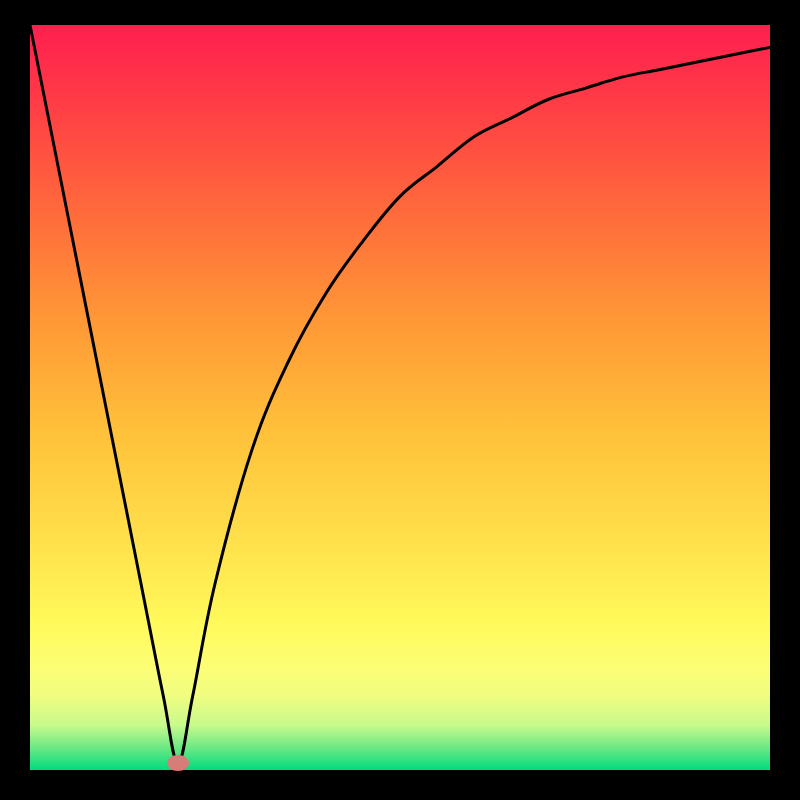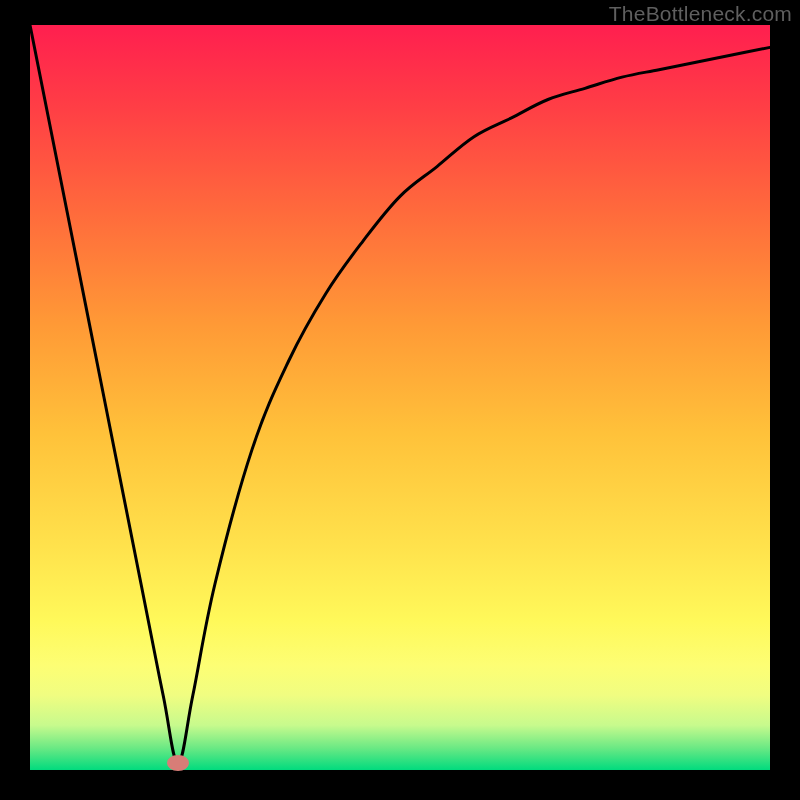--- a/index.html
+++ b/index.html
@@ -70,14 +70,13 @@
 
 <div class="frame">
   <div class="inner"></div>
 
   <svg class="curve" viewBox="0 0 740 745" preserveAspectRatio="none">
     <path id="penalty-path" d="M 0 0 C 6.66 33.525, 23.68 119.2, 37 186.25 C 50.32 253.3, 60.68 305.45, 74 372.5 C 87.32 439.55, 100.34400000000001 505.11, 111 558.75 C 121.65599999999999 612.39, 126.53999999999999 638.316, 133.2 670.5 C 139.85999999999999 702.684, 142.672 737.55, 148 737.55 C 153.328 737.55, 156.14000000000001 702.684, 162.8 670.5 C 169.46 638.316, 174.344 603.003, 185 558.75 C 195.656 514.497, 208.68 464.88, 222 424.65 C 235.32 384.41999999999996, 245.68 363.41099999999994, 259 335.24999999999994 C 272.32 307.08899999999994, 282.68 289.65599999999995, 296 268.2 C 309.32 246.744, 319.68 233.48300000000006, 333 216.05000000000007 C 346.32 198.61700000000008, 356.68 184.76000000000005, 370 171.35000000000002 C 383.32 157.94, 393.68000000000006 152.27799999999996, 407.00000000000006 141.54999999999995 C 420.32000000000005 130.82199999999995, 430.68 120.4665, 444 111.75 C 457.32 103.0335, 467.68 99.83, 481 93.125 C 494.32 86.42, 504.68 79.86400000000002, 518 74.5 C 531.32 69.13599999999998, 541.68 67.34799999999994, 555 63.32499999999993 C 568.32 59.30199999999993, 578.68 55.502499999999955, 592 52.14999999999998 C 605.32 48.7975, 615.68 47.38200000000004, 629 44.700000000000045 C 642.32 42.01800000000005, 652.68 39.931999999999995, 666 37.25 C 679.32 34.568000000000005, 689.68 32.48200000000006, 703 29.800000000000068 C 716.32 27.118000000000073, 733.34 23.69100000000003, 740 22.350000000000023" fill="none" stroke="#000" stroke-width="3" stroke-linecap="round" stroke-linejoin="round"></path>
   </svg>
 
   <div id="min-marker" class="marker" style="left: 178px; top: 762.55px;"></div>
 
-  <div class="watermark">TheBottleneck.com</div>
 </div>
 
 </body></html>

